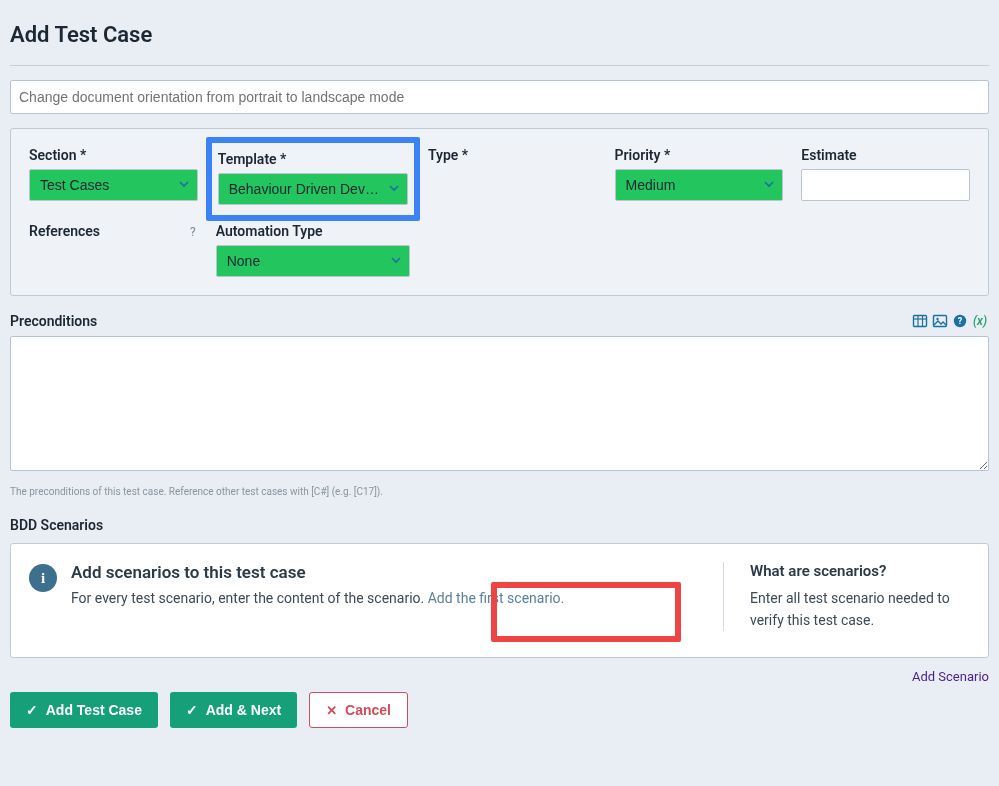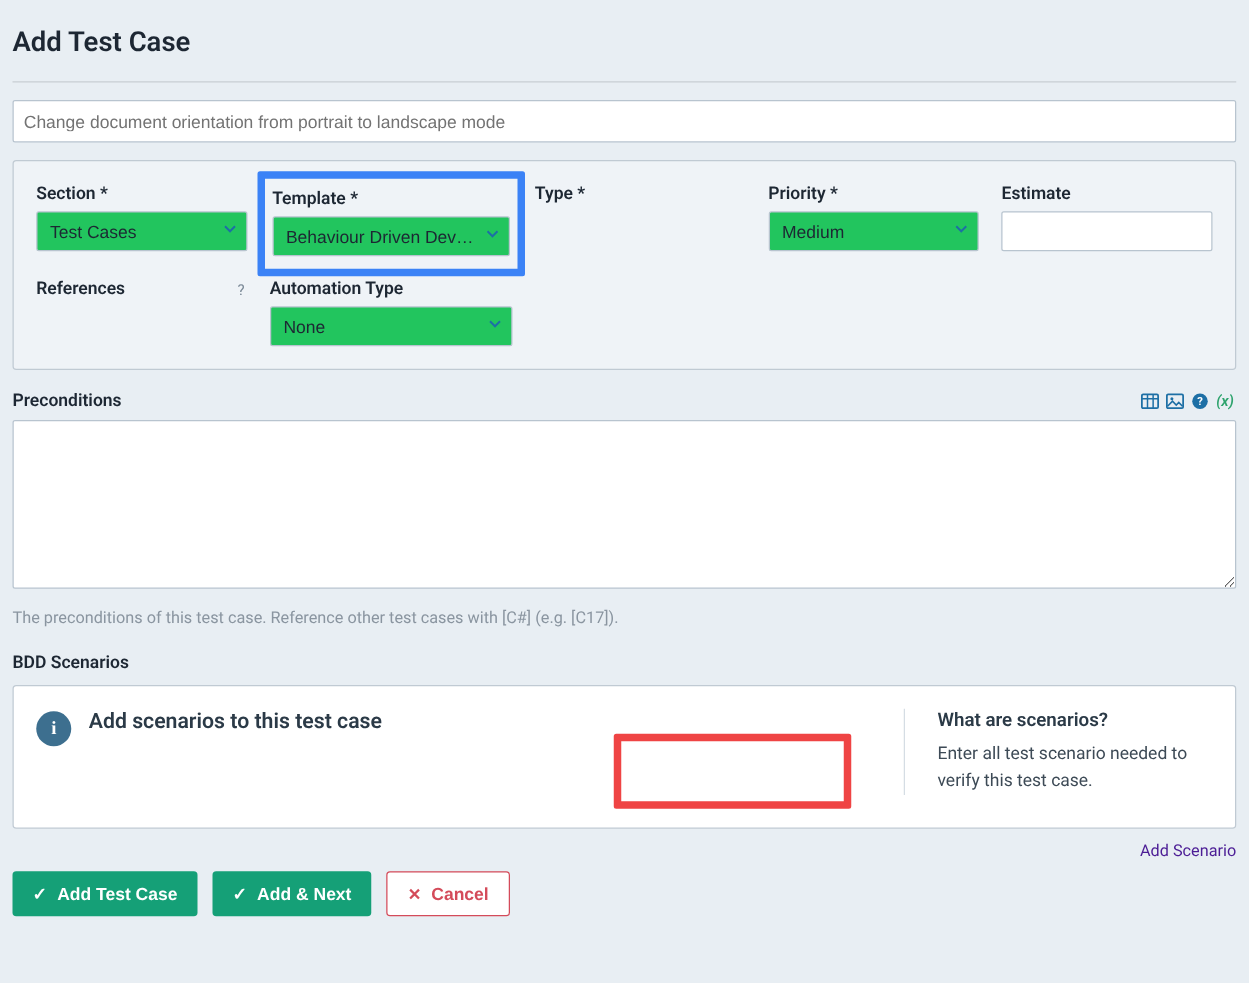--- a/index.html
+++ b/index.html
@@ -97,21 +97,21 @@
   .preconditions-textarea {
     width: 100%;
     height: 135px;
     border: 1px solid #b8c4cf;
     border-radius: 2px;
     background: #fff;
     padding: 8px;
     font-size: 14px;
     resize: both;
   }
-  .helper-text { color: #8a95a0; font-size: 13px; margin: 12px 0 20px 0; }
+  .helper-text { color: #8a95a0; font-size: 10px; margin: 12px 0 20px 0; }
   .bdd-label { font-weight: 600; margin-bottom: 10px; display: block; }
   .bdd-panel {
     border: 1px solid #c0cad3;
     border-radius: 3px;
     background: #fff;
     padding: 18px 18px 26px 18px;
     display: flex;
     gap: 26px;
   }
   .bdd-left { display: flex; gap: 14px; flex: 1; align-items: flex-start; position: relative; }
@@ -278,20 +278,23 @@
 
 <div class="helper-text">The preconditions of this test case. Reference other test cases with [C#] (e.g. [C17]).</div>
 
 <label class="bdd-label">BDD Scenarios</label>
 
 <div class="bdd-panel">
   <div class="bdd-left">
     <div class="info-circle">i</div>
     <div class="bdd-left-text" style="position:relative;">
       <h3>Add scenarios to this test case</h3>
+      <p>
+        <span>For every test scenario, enter the content of the scenario. </span><a class="first-scenario-link">Add the first scenario.</a>
+      </p>
       <div class="highlight-link-box" style="left:420px; top:20px; width:190px; height:60px;"></div>
     </div>
   </div>
   <div class="bdd-divider"></div>
   <div class="bdd-right">
     <h4>What are scenarios?</h4>
     <p>Enter all test scenario needed to verify this test case.</p>
   </div>
 </div>
 

